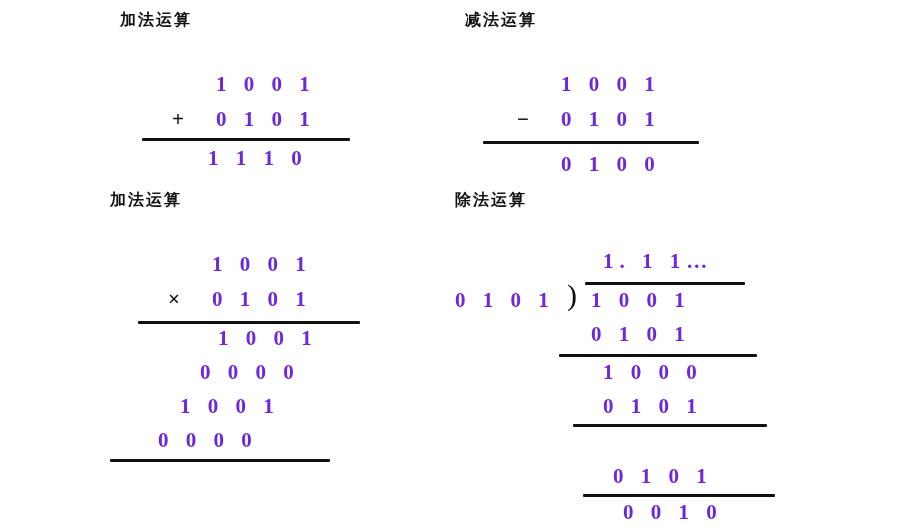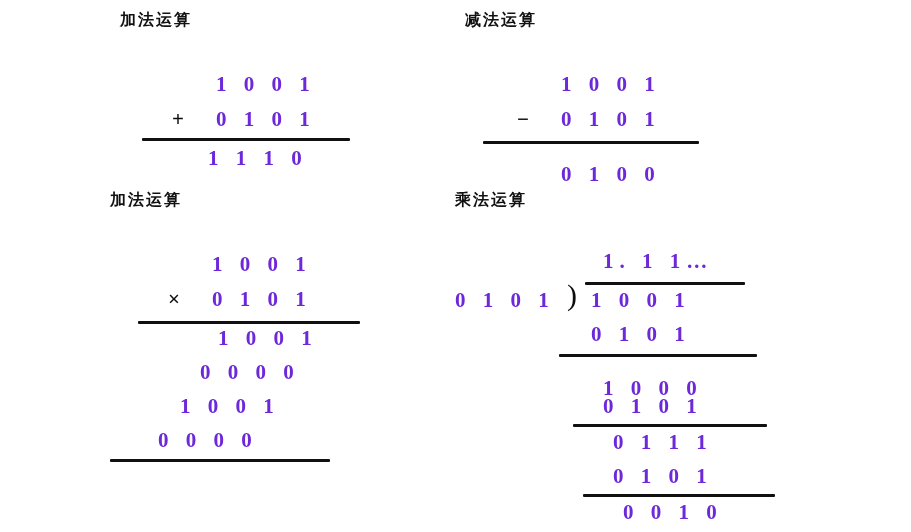--- a/index.html
+++ b/index.html
@@ -56,21 +56,21 @@
   #addition .rule  { position: absolute; left: 22px; top: 128px; width: 208px; }
   #addition .sum   { position: absolute; left: 88px; top: 136px; }
 
   
   #subtraction { left: 465px; top: 10px; width: 300px; }
   #subtraction .title { width: 300px; }
   #subtraction .line1 { position: absolute; left: 96px; top: 62px; }
   #subtraction .sign  { position: absolute; left: 52px; top: 97px; }
   #subtraction .line2 { position: absolute; left: 96px; top: 97px; }
   #subtraction .rule  { position: absolute; left: 18px; top: 131px; width: 216px; }
-  #subtraction .sum   { position: absolute; left: 96px; top: 152px; }
+  #subtraction .sum   { position: absolute; left: 96px; top: 142px; }
 
   
   #multiplication { left: 110px; top: 190px; width: 310px; }
   #multiplication .title { width: 310px; }
   #multiplication .line1 { position: absolute; left: 102px; top: 62px; }
   #multiplication .sign  { position: absolute; left: 58px; top: 97px; }
   #multiplication .line2 { position: absolute; left: 102px; top: 97px; }
   #multiplication .rule1 { position: absolute; left: 28px; top: 131px; width: 222px; }
   #multiplication .p1 { position: absolute; left: 108px; top: 136px; }
   #multiplication .p2 { position: absolute; left:  90px; top: 170px; }
@@ -82,21 +82,21 @@
   
   #division { left: 455px; top: 190px; width: 340px; }
   #division .title { width: 300px; }
   #division .quotient { position: absolute; left: 148px; top: 59px; }
   #division .rulequot { position: absolute; left: 130px; top: 92px; width: 160px; }
   #division .divisor { position: absolute; left: 0px; top: 98px; }
   #division .bracket { position: absolute; left: 112px; top: 90px; font-size: 30px; font-weight: 400; line-height: 1; }
   #division .d1 { position: absolute; left: 136px; top: 98px; }
   #division .d2 { position: absolute; left: 136px; top: 132px; }
   #division .r1 { position: absolute; left: 104px; top: 164px; width: 198px; }
-  #division .d3 { position: absolute; left: 148px; top: 186px; }
+  #division .d3 { position: absolute; left: 148px; top: 170px; }
   #division .d4 { position: absolute; left: 148px; top: 204px; }
   #division .r2 { position: absolute; left: 118px; top: 234px; width: 194px; }
   #division .d5 { position: absolute; left: 158px; top: 240px; }
   #division .d6 { position: absolute; left: 158px; top: 274px; }
   #division .r3 { position: absolute; left: 128px; top: 304px; width: 192px; }
   #division .d7 { position: absolute; left: 168px; top: 310px; text-align: right; }
 </style>
 </head>
 <body>
 
@@ -125,28 +125,27 @@
   <div class="digits line2">0 1 0 1</div>
   <div class="rule rule1"></div>
   <div class="digits p1">1 0 0 1</div>
   <div class="digits p2">0 0 0 0</div>
   <div class="digits p3">1 0 0 1</div>
   <div class="digits p4">0 0 0 0</div>
   <div class="rule rule2"></div>
 </div>
 
 <div class="panel" id="division">
-  <div class="title">乘法运算</div>
+  <div class="title">除法运算</div>
   <div class="digits quotient">1. 1 1…</div>
   <div class="rule rulequot"></div>
   <div class="digits divisor">0 1 0 1</div>
   <div class="op bracket">)</div>
   <div class="digits d1">1 0 0 1</div>
   <div class="digits d2">0 1 0 1</div>
   <div class="rule r1"></div>
   <div class="digits d3">1 0 0 0</div>
   <div class="digits d4">0 1 0 1</div>
   <div class="rule r2"></div>
-  <div class="digits d5">0 1 1 1</div>
   <div class="digits d6">0 1 0 1</div>
   <div class="rule r3"></div>
   <div class="digits d7">0 0 1 0</div>
 </div>
 
 </body></html>

